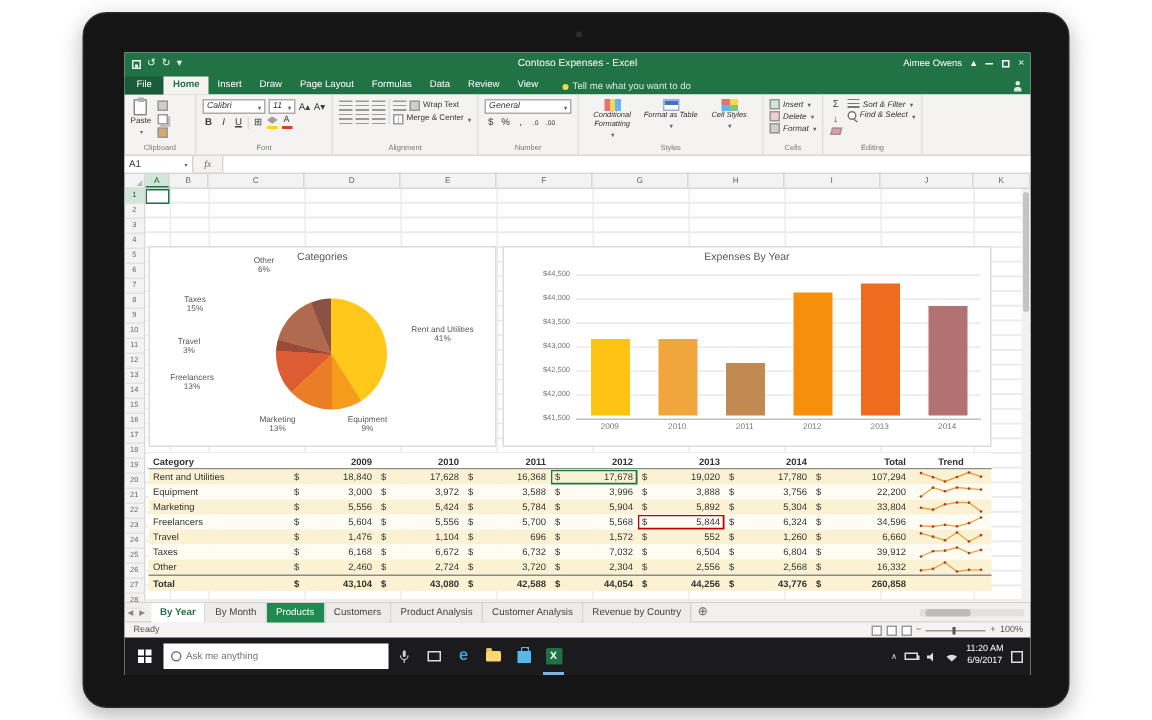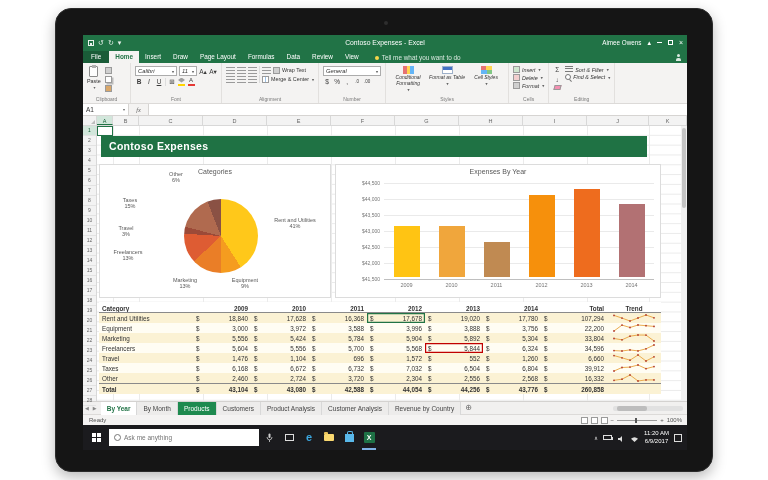--- a/index.html
+++ b/index.html
@@ -420,21 +420,20 @@
           <div class="rowhead">22</div>
           <div class="rowhead">23</div>
           <div class="rowhead">24</div>
           <div class="rowhead">25</div>
           <div class="rowhead">26</div>
           <div class="rowhead">27</div>
           <div class="rowhead">28</div>
         </div>
       <div class="grid">
         <div class="selcell"></div>
-        <div class="banner"><span>Contoso Expenses</span></div>
 
         <div class="chartbox piebox">
           <div class="ctitle">Categories</div>
           <div class="pie" style="background: conic-gradient(rgb(255, 200, 26) 0%, rgb(255, 200, 26) 41%, rgb(245, 156, 31) 41%, rgb(245, 156, 31) 50%, rgb(234, 126, 39) 50%, rgb(234, 126, 39) 63%, rgb(222, 92, 51) 63%, rgb(222, 92, 51) 76%, rgb(156, 74, 56) 76%, rgb(156, 74, 56) 79%, rgb(176, 106, 79) 79%, rgb(176, 106, 79) 94%, rgb(138, 81, 68) 94%, rgb(138, 81, 68) 100%);"></div>
           <div>
               <div class="plabel" style="left: 164px; top: 52px; width: 62px;">
                 <div>Rent and Utilities</div>
                 <div>41%</div>
               </div>
               <div class="plabel" style="left: 122px; top: 112px; width: 46px;">

